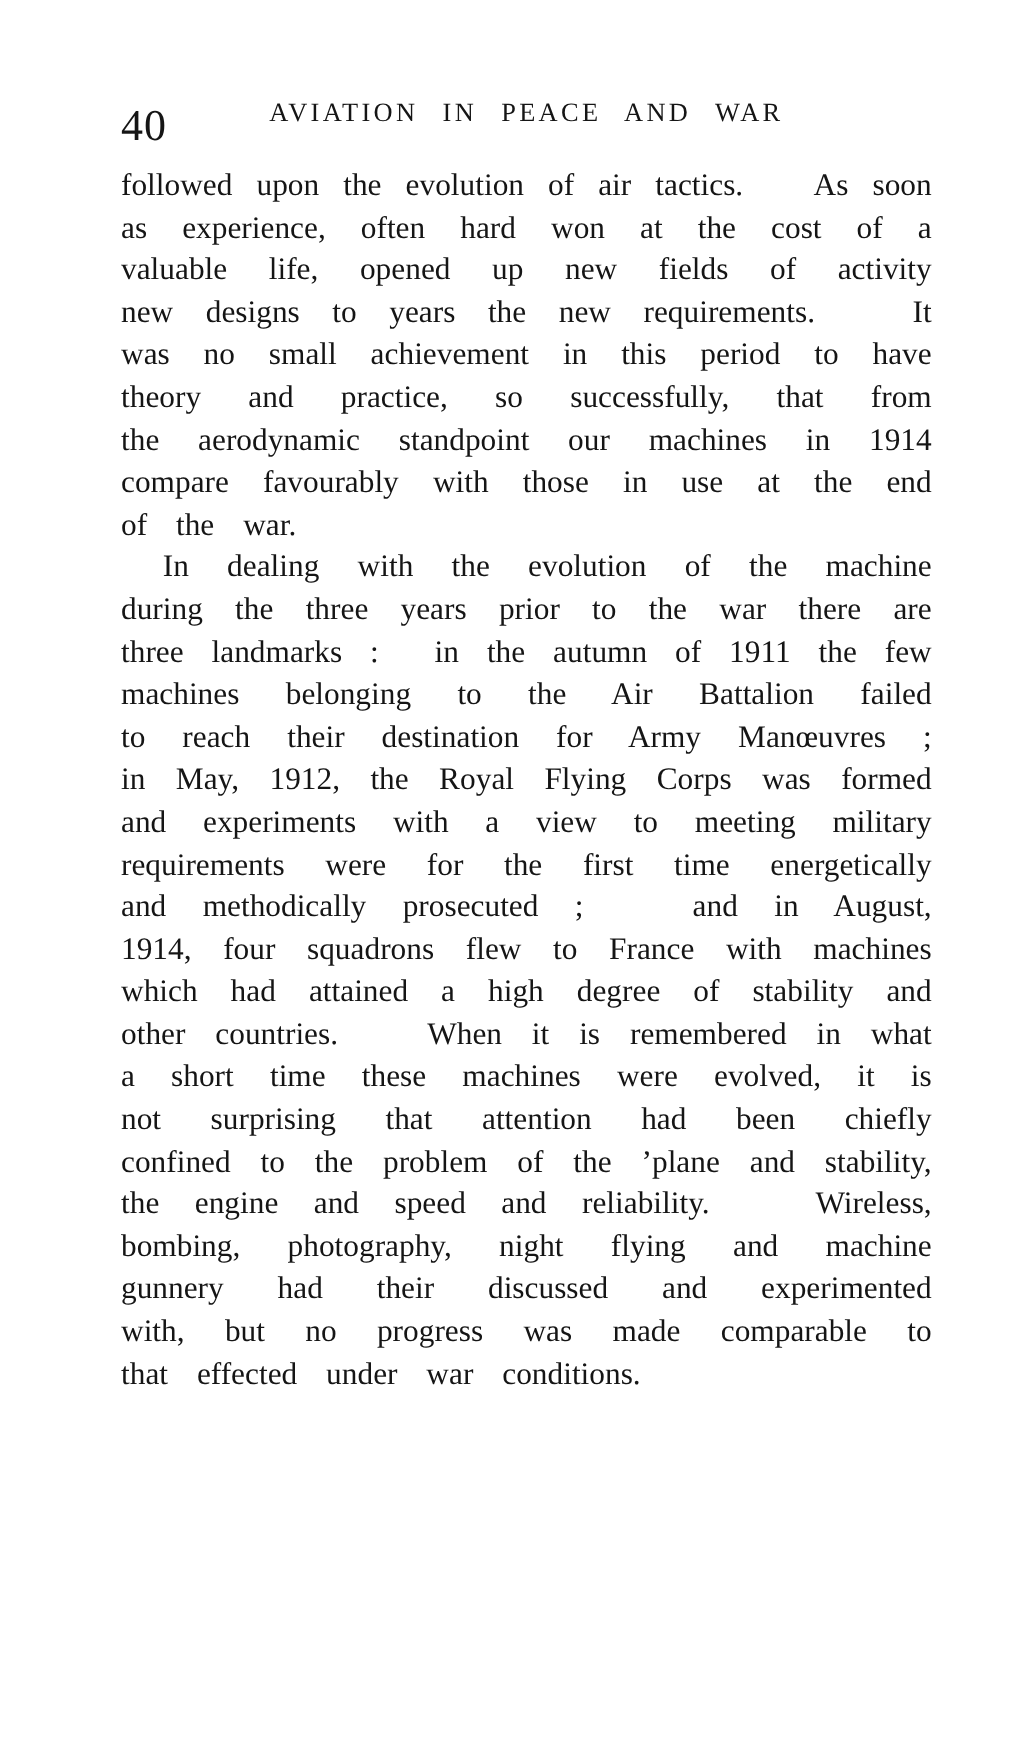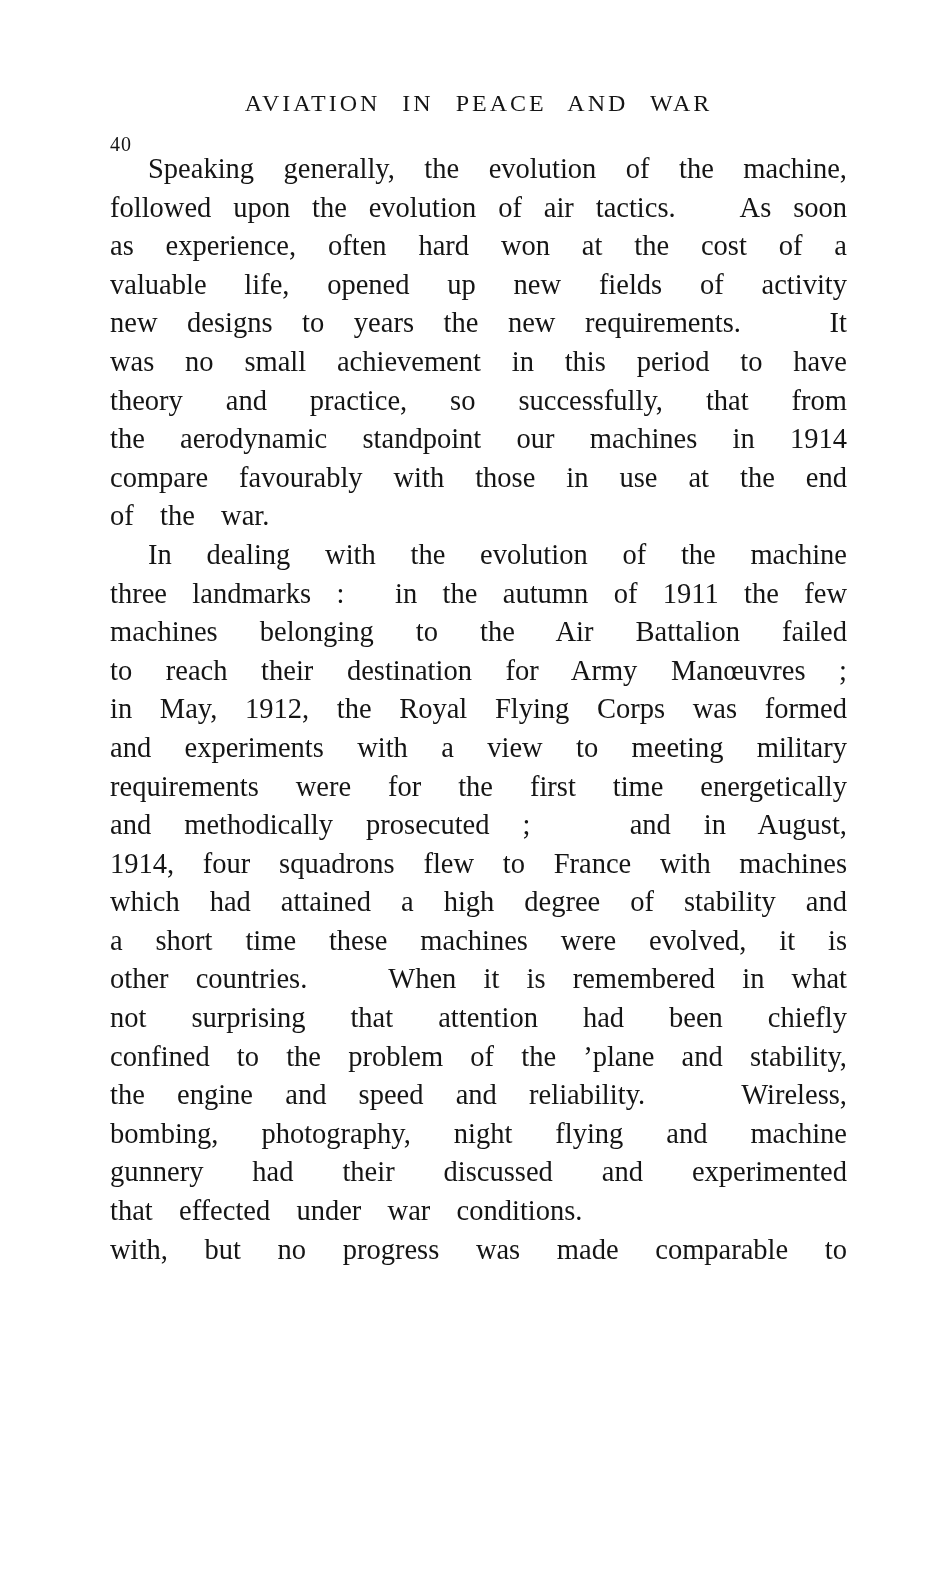--- a/index.html
+++ b/index.html
@@ -20,23 +20,22 @@
     position: absolute;
     top: 90px;
     left: 110px;
     width: 737px;
     height: 42px;
   }
   .page-number {
     position: absolute;
     left: 0;
     top: 0;
-    font-size: 20px;
+    font-size: 40px;
     letter-spacing: 1px;
-    margin-top: 43px;
   }
   .running-title {
     display: block;
     text-align: center;
     font-size: 24px;
     letter-spacing: 3px;
     word-spacing: 13px;
     white-space: nowrap;
   }
   .page-body {
@@ -59,46 +58,46 @@
 </head>
 <body>
 
 <div class="page">
   <div class="page-header">
     <span class="page-number">40</span>
     <span class="running-title">AVIATION IN PEACE AND WAR</span>
   </div>
   <div class="page-body" id="page-body">
       <div class="paragraph">
-        <div class="line first">Speaking generally, the evolution of the machine,</div>
         <div class="line">followed upon the evolution of air tactics.   As soon</div>
         <div class="line">as experience, often hard won at the cost of a</div>
         <div class="line">valuable life, opened up new fields of activity</div>
         <div class="line">new designs to years the new requirements.   It</div>
         <div class="line">was no small achievement in this period to have</div>
         <div class="line">theory and practice, so successfully, that from</div>
         <div class="line">the aerodynamic standpoint our machines in 1914</div>
         <div class="line">compare favourably with those in use at the end</div>
         <div class="line short">of  the  war.</div>
       </div>
       <div class="paragraph">
         <div class="line first">In dealing with the evolution of the machine</div>
+        <div class="line">during the three years prior to the war there are</div>
         <div class="line">three landmarks :  in the autumn of 1911 the few</div>
         <div class="line">machines belonging to the Air Battalion failed</div>
         <div class="line">to reach their destination for Army Manœuvres ;</div>
         <div class="line">in May, 1912, the Royal Flying Corps was formed</div>
         <div class="line">and experiments with a view to meeting military</div>
         <div class="line">requirements were for the first time energetically</div>
         <div class="line">and methodically prosecuted ;   and in August,</div>
         <div class="line">1914, four squadrons flew to France with machines</div>
         <div class="line">which had attained a high degree of stability and</div>
+        <div class="line">other countries.   When it is remembered in what</div>
         <div class="line">a short time these machines were evolved, it is</div>
-        <div class="line">other countries.   When it is remembered in what</div>
         <div class="line">not surprising that attention had been chiefly</div>
         <div class="line">confined to the problem of the ’plane and stability,</div>
         <div class="line">the engine and speed and reliability.   Wireless,</div>
         <div class="line">bombing, photography, night flying and machine</div>
         <div class="line">gunnery had their discussed and experimented</div>
+        <div class="line">with, but no progress was made comparable to</div>
         <div class="line short">that  effected  under  war  conditions.</div>
-        <div class="line">with, but no progress was made comparable to</div>
       </div>
     </div>
 </div>
 
 </body></html>

